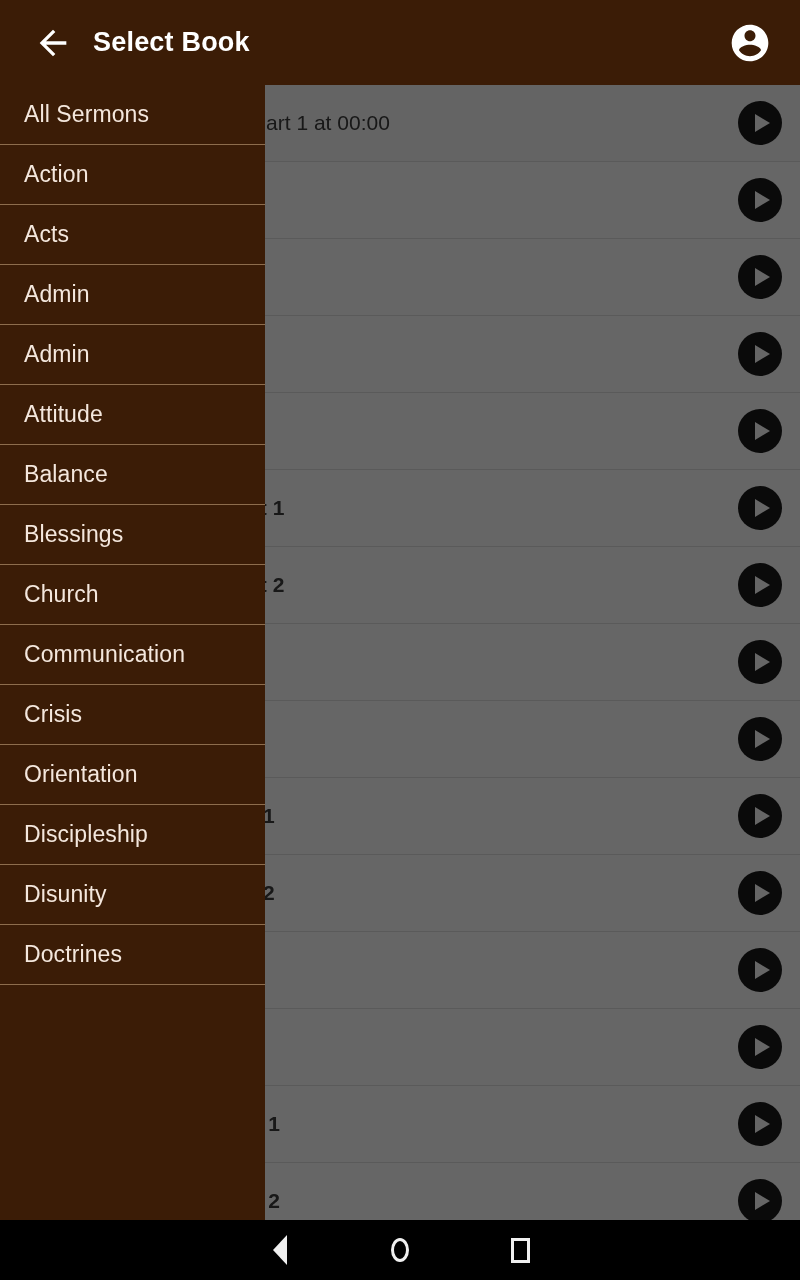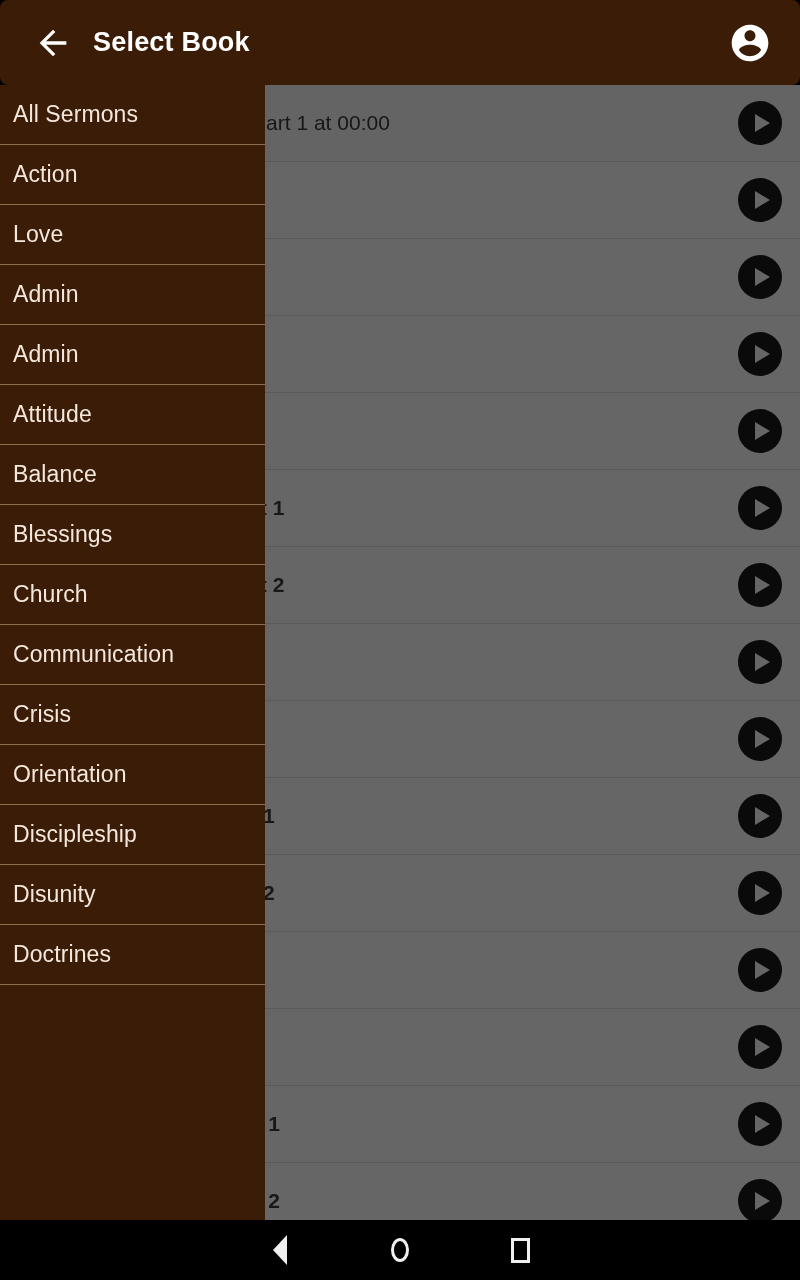--- a/index.html
+++ b/index.html
@@ -26,21 +26,20 @@
   
   #appbar {
     position: absolute;
     left: 0; top: 0;
     width: 800px;
     height: 85px;
     background: #3b1c06;
     display: flex;
     align-items: center;
     z-index: 40;
-    border-radius: 8px;
   }
   #back-button {
     width: 70px;
     height: 70px;
     margin-left: 18px;
     display: flex;
     align-items: center;
     justify-content: center;
     flex: 0 0 auto;
   }
@@ -140,21 +139,21 @@
     background: #3b1c06;
     overflow: hidden;
     z-index: 30;
   }
   .drawer-item {
     height: 60px;
     box-sizing: border-box;
     border-bottom: 1px solid #8d6d4d;
     display: flex;
     align-items: center;
-    padding-left: 13px;
+    padding-left: 24px;
     background: #3b1c06;
   }
   .drawer-item-label {
     color: #f4e7dd;
     font-size: 23px;
     font-weight: 400;
     white-space: nowrap;
     letter-spacing: 0.1px;
   }
 
@@ -315,21 +314,21 @@
   <div id="scrim"></div>
 
   <div id="drawer">
       <div class="drawer-item">
         <span class="drawer-item-label">All Sermons</span>
       </div>
       <div class="drawer-item">
         <span class="drawer-item-label">Action</span>
       </div>
       <div class="drawer-item">
-        <span class="drawer-item-label">Love</span>
+        <span class="drawer-item-label">Acts</span>
       </div>
       <div class="drawer-item">
         <span class="drawer-item-label">Admin</span>
       </div>
       <div class="drawer-item">
         <span class="drawer-item-label">Admin</span>
       </div>
       <div class="drawer-item">
         <span class="drawer-item-label">Attitude</span>
       </div>

